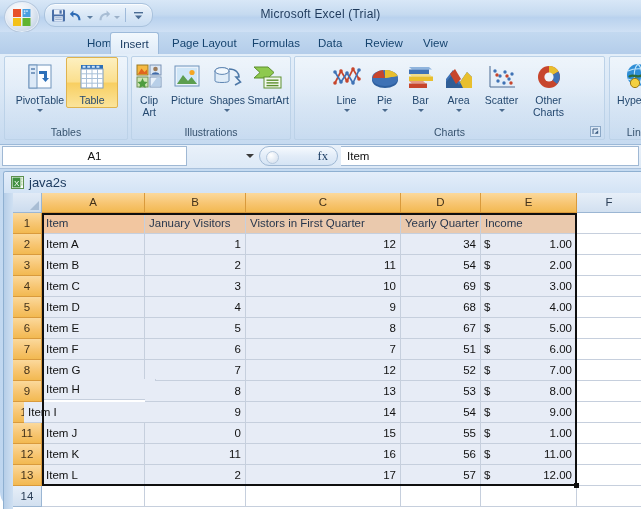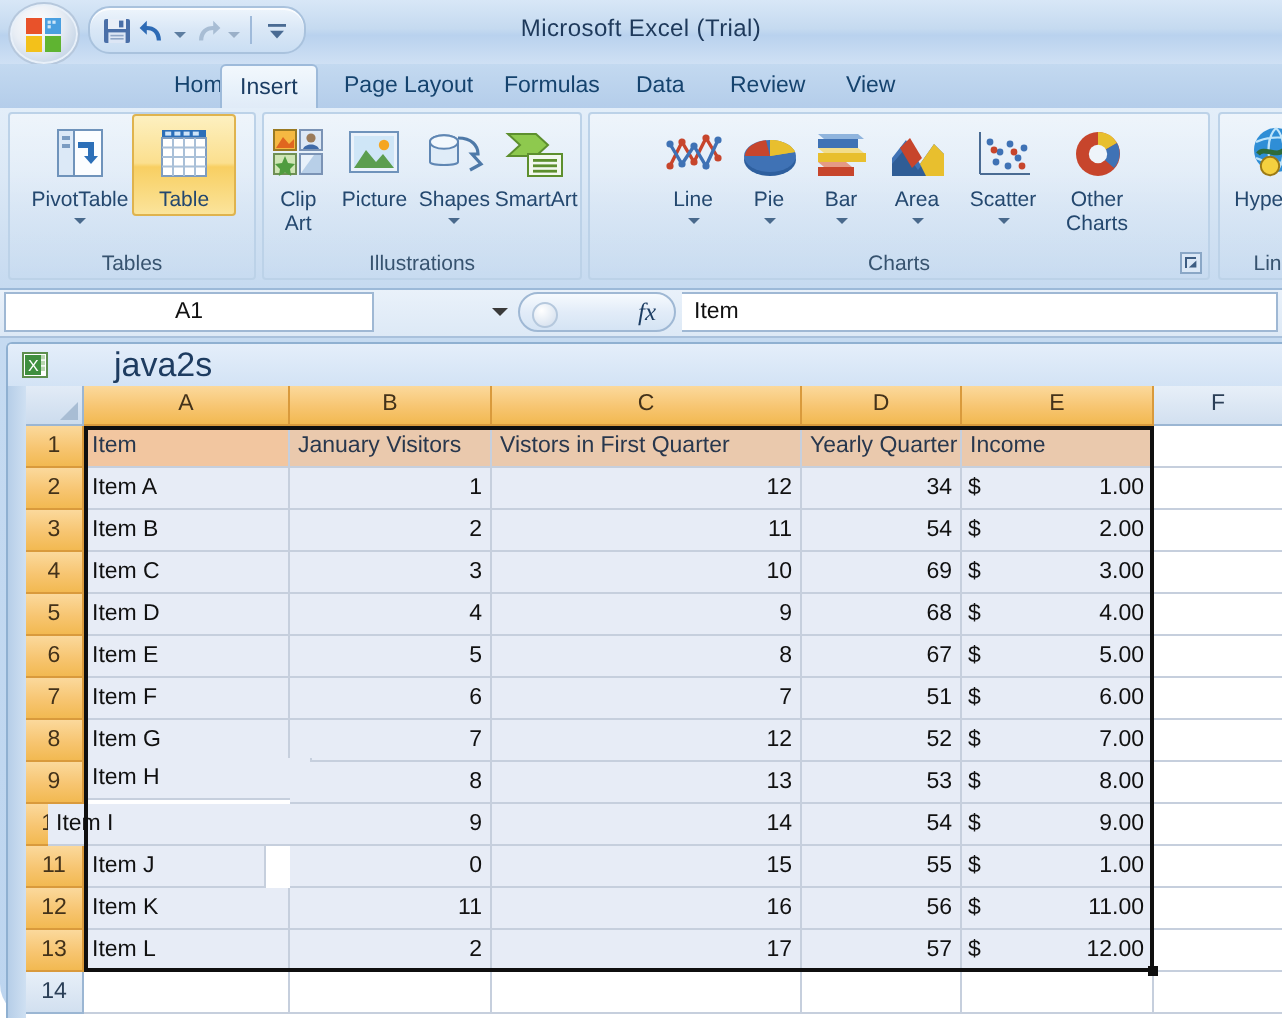--- a/index.html
+++ b/index.html
@@ -224,21 +224,20 @@
     left: 6px; top: 4px;
     width: 11px; height: 11px;
     border-radius: 50%;
     background: radial-gradient(circle at 35% 30%, #ffffff, #cfdcec);
     border: 1px solid #b5c8dd;
   }
   .fx {
     position: absolute;
     right: 9px; top: 2px;
     font-family: "Liberation Serif", serif;
-    font-style: italic;
     font-size: 12.5px;
     color: #1c3d63;
   }
   .formula-input {
     position: absolute;
     left: 341px; top: 1px;
     width: 298px; height: 20px;
     background: #ffffff;
     border: 1px solid #9fb8d4;
     border-left: none;
@@ -267,23 +266,22 @@
     left: 0; top: 0;
     width: 100%; height: 21px;
     background: linear-gradient(to bottom, #e4eefa 0%, #d3e3f5 100%);
     display: flex;
     align-items: center;
     gap: 5px;
     padding-left: 7px;
     box-sizing: border-box;
   }
   .wbtitle-text {
-    font-size: 17px;
+    font-size: 13px;
     color: #1e3c60;
-    margin-left: 28px;
   }
   .sheet-area {
     position: absolute;
     left: 0; top: 21px;
     width: 100%; height: 317px;
     background: #ffffff;
   }
 
   
   .corner {
@@ -820,21 +818,21 @@
       <div class="cell body left" style="left:20px;  top:209px; width:124px; height:21px; line-height:20px">Item I</div>
       <div class="cell body right" style="left:141px; top:209px; width:101px; height:21px; line-height:20px">9</div>
       <div class="cell body right" style="left:242px; top:209px; width:155px; height:21px; line-height:20px">14</div>
       <div class="cell body right" style="left:397px; top:209px; width:80px;  height:21px; line-height:20px">54</div>
       <div class="cell body" style="left:477px; top:209px; width:96px;  height:21px; line-height:20px">
           <span class="cur">$</span>
           <span class="amt">9.00</span>
         </div>
       <div class="cell empty" style="left:573px; top:209px; width:65px; height:21px"></div>
 
-      <div class="cell body left" style="left:38px;  top:230px; width:91px; height:21px; line-height:20px">Item J</div>
+      <div class="cell body left" style="left:38px;  top:230px; width:103px; height:21px; line-height:20px">Item J</div>
       <div class="cell body right" style="left:141px; top:230px; width:101px; height:21px; line-height:20px">0</div>
       <div class="cell body right" style="left:242px; top:230px; width:155px; height:21px; line-height:20px">15</div>
       <div class="cell body right" style="left:397px; top:230px; width:80px;  height:21px; line-height:20px">55</div>
       <div class="cell body" style="left:477px; top:230px; width:96px;  height:21px; line-height:20px">
           <span class="cur">$</span>
           <span class="amt">1.00</span>
         </div>
       <div class="cell empty" style="left:573px; top:230px; width:65px; height:21px"></div>
 
       <div class="cell body left" style="left:38px;  top:251px; width:103px; height:21px; line-height:20px">Item K</div>

